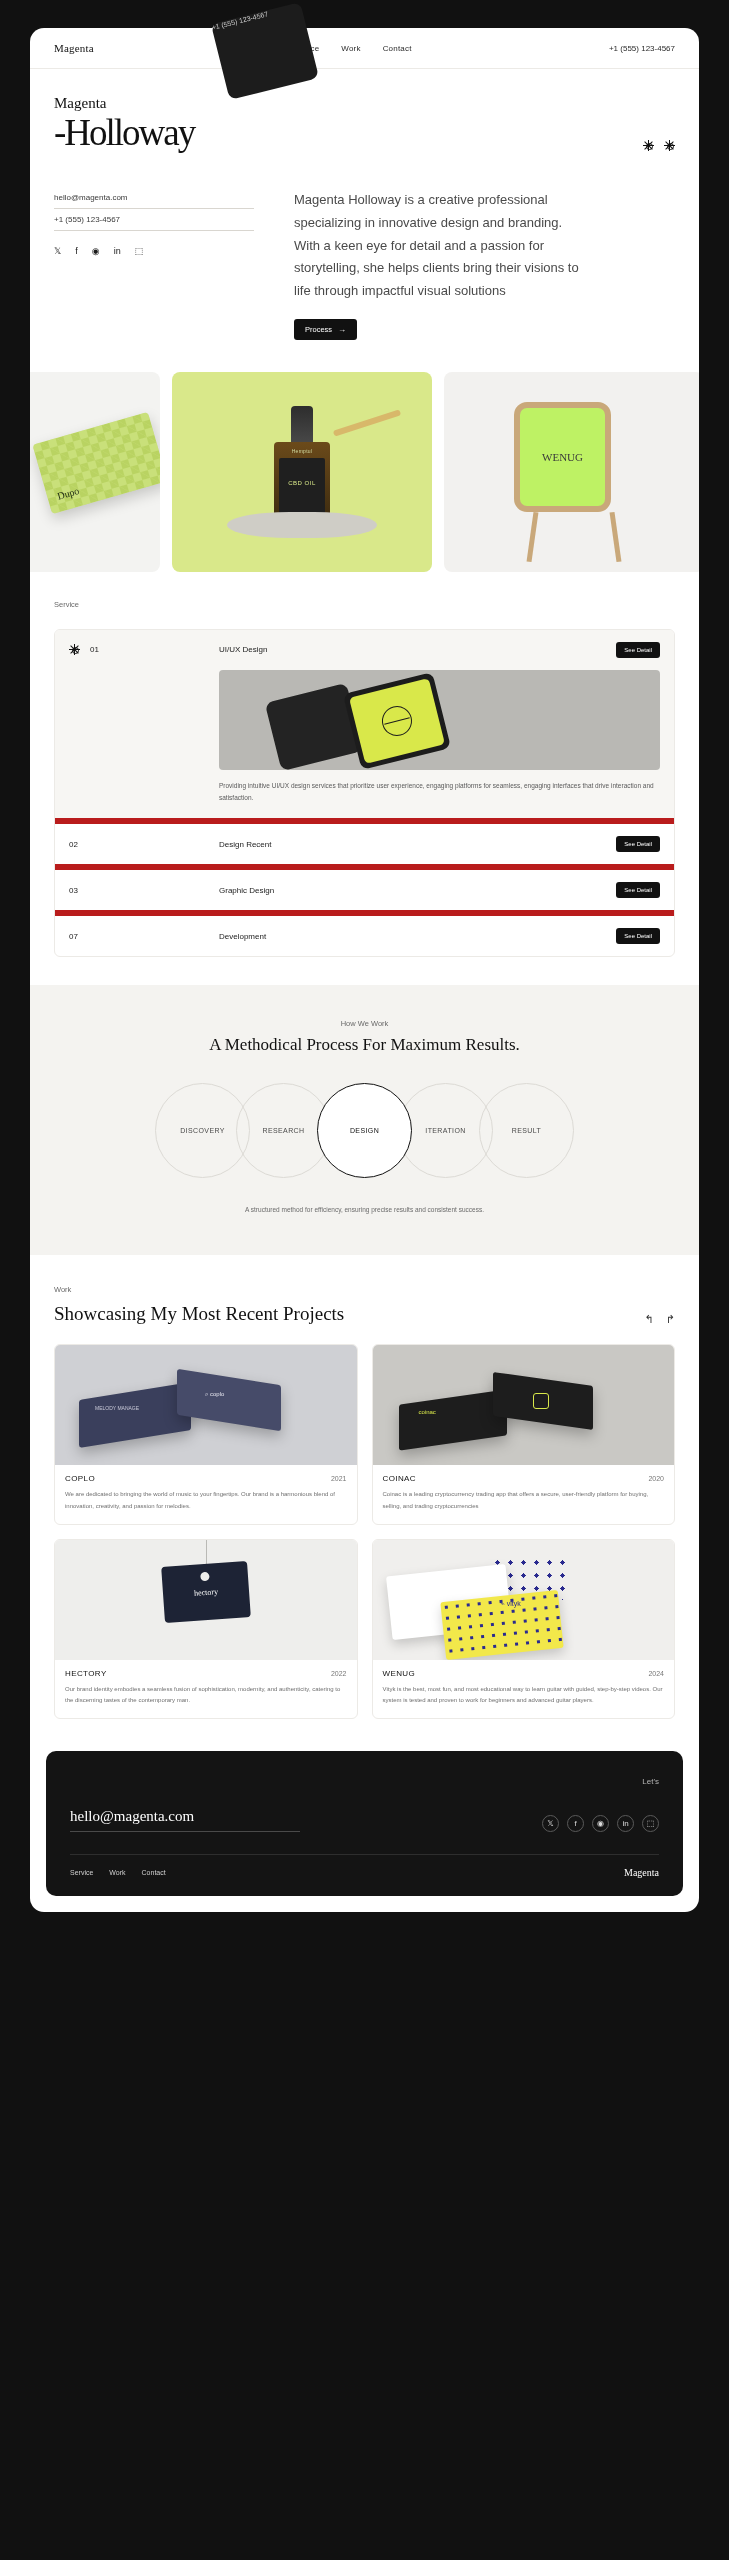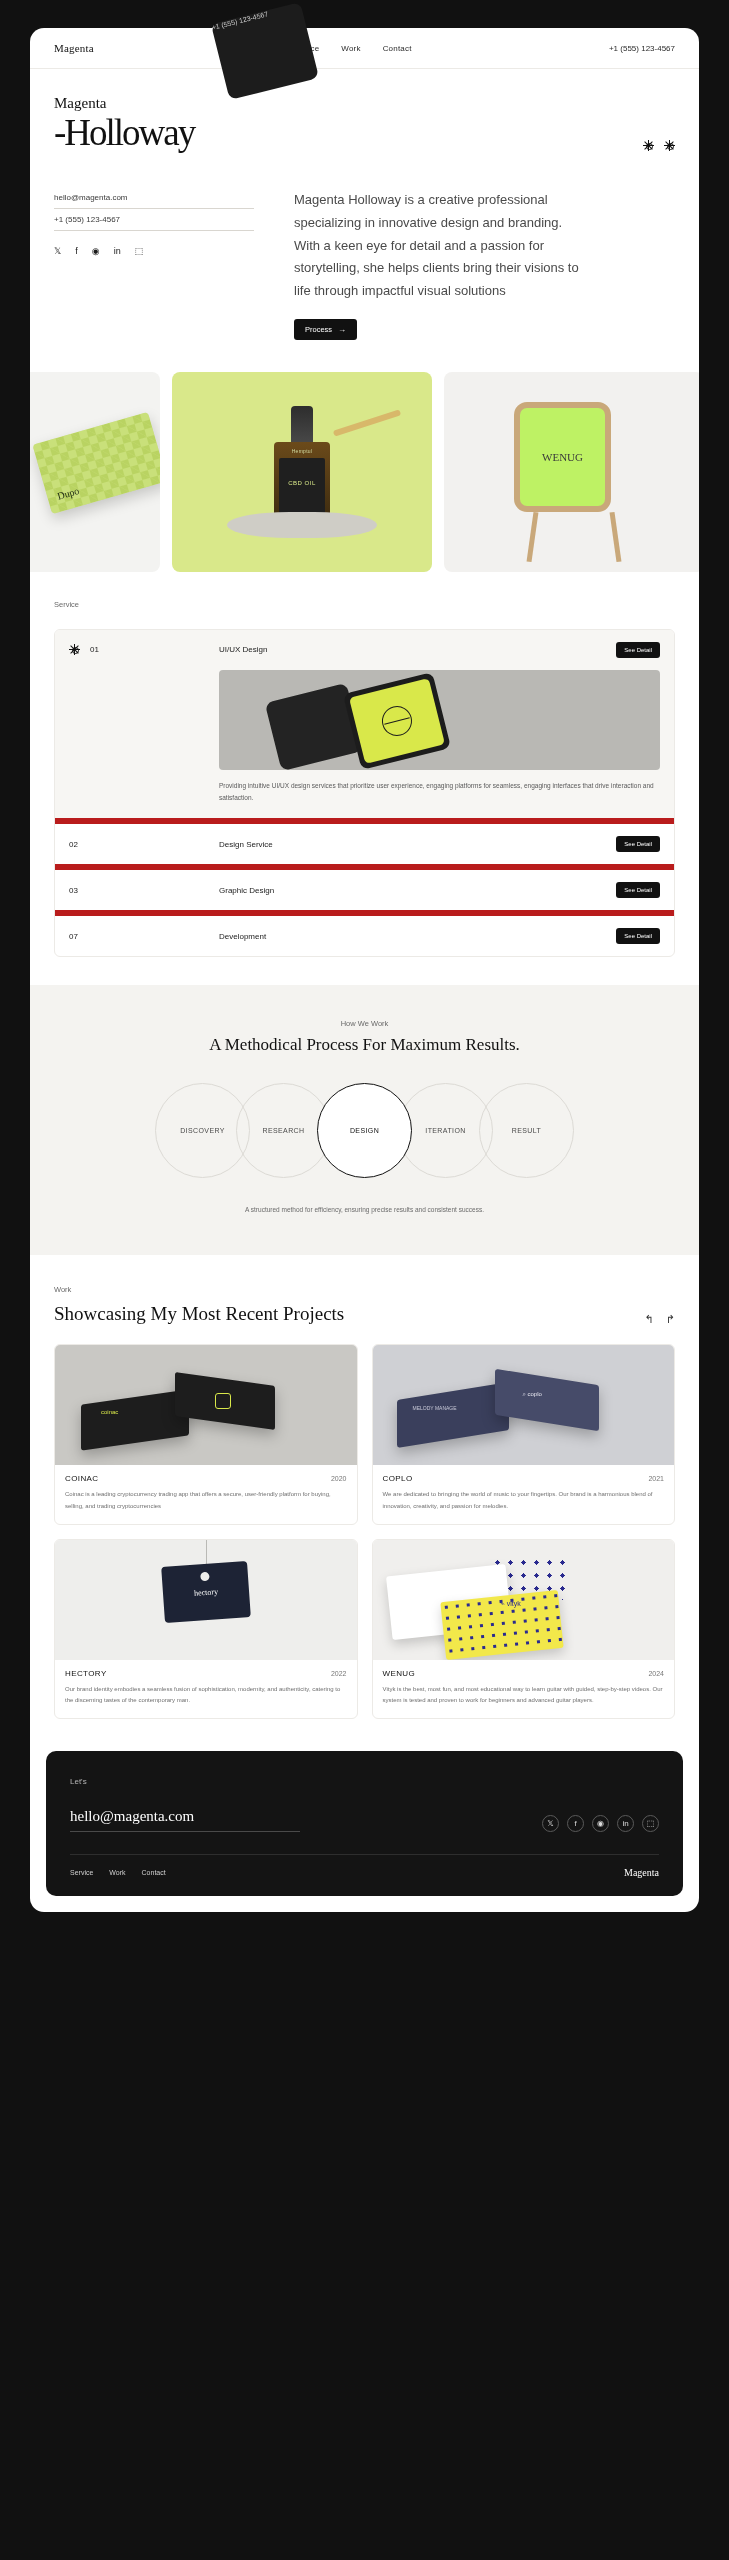--- a/index.html
+++ b/index.html
@@ -423,21 +423,21 @@
   .img-vityk .vlogo { position: absolute; left: 128px; top: 60px; font-size: 7px; color: #2a2a8f; }
 
   
   .cta {
     background: #141414;
     border-radius: 10px;
     margin: 4px 16px 16px 16px;
     padding: 26px 24px 18px 24px;
     color: #fff;
   }
-  .cta .lets { font-size: 8px; color: #b6b6b6; }
+  .cta .lets { font-size: 8px; color: #b6b6b6; text-align: right; }
   .cta h2 {
     font-family: "Liberation Serif", serif;
     font-weight: 400;
     font-size: 40px;
     line-height: 1.1;
     margin-top: 6px;
   }
   .cta h2 em { font-style: italic; }
   .cta-row {
     display: flex; align-items: flex-end; justify-content: space-between;
@@ -584,21 +584,21 @@
                 </div>
               </div>
               <div class="svc-open-text">Providing intuitive UI/UX design services that prioritize user experience, engaging platforms for seamless, engaging interfaces that drive interaction and satisfaction.</div>
             </div>
           </div>
         </div>
 
         <div class="svc-item">
           <div class="svc-row">
             <div class="svc-num">02</div>
-            <div class="svc-name">Design Service</div>
+            <div class="svc-name">Design Recent</div>
             <button class="btn-detail">See Detail</button>
           </div>
         </div>
 
         <div class="svc-item">
           <div class="svc-row">
             <div class="svc-num">03</div>
             <div class="svc-name">Graphic Design</div>
             <button class="btn-detail">See Detail</button>
           </div>
@@ -634,48 +634,48 @@
         <div class="work-title">Showcasing My Most Recent Projects</div>
         <div class="work-nav">
           <span>↰</span>
           <span>↱</span>
         </div>
       </div>
 
       <div class="grid2">
 
         <div class="proj">
+          <div class="proj-img img-coplo">
+            <div class="box-dark b1"></div>
+            <div class="box-dark b2"></div>
+            <div class="t">⌕ coplo</div>
+            <div class="t2">MELODY MANAGE</div>
+          </div>
+          <div class="proj-meta">
+            <div class="row">
+              <div class="proj-name">COPLO</div>
+              <div class="proj-year">2021</div>
+            </div>
+            <div class="proj-desc">We are dedicated to bringing the world of music to your fingertips. Our brand is a harmonious blend of innovation, creativity, and passion for melodies.</div>
+          </div>
+        </div>
+
+        <div class="proj">
           <div class="proj-img img-coinac">
             <div class="box-dark b1"></div>
             <div class="box-dark b2"></div>
             <div class="dot"></div>
             <div class="lime">coinac</div>
           </div>
           <div class="proj-meta">
             <div class="row">
               <div class="proj-name">COINAC</div>
               <div class="proj-year">2020</div>
             </div>
             <div class="proj-desc">Coinac is a leading cryptocurrency trading app that offers a secure, user-friendly platform for buying, selling, and trading cryptocurrencies</div>
-          </div>
-        </div>
-
-        <div class="proj">
-          <div class="proj-img img-coplo">
-            <div class="box-dark b1"></div>
-            <div class="box-dark b2"></div>
-            <div class="t">⌕ coplo</div>
-            <div class="t2">MELODY MANAGE</div>
-          </div>
-          <div class="proj-meta">
-            <div class="row">
-              <div class="proj-name">COPLO</div>
-              <div class="proj-year">2021</div>
-            </div>
-            <div class="proj-desc">We are dedicated to bringing the world of music to your fingertips. Our brand is a harmonious blend of innovation, creativity, and passion for melodies.</div>
           </div>
         </div>
 
         <div class="proj">
           <div class="proj-img img-hectory">
             <div class="str"></div>
             <div class="tag">hectory</div>
           </div>
           <div class="proj-meta">
             <div class="row">

